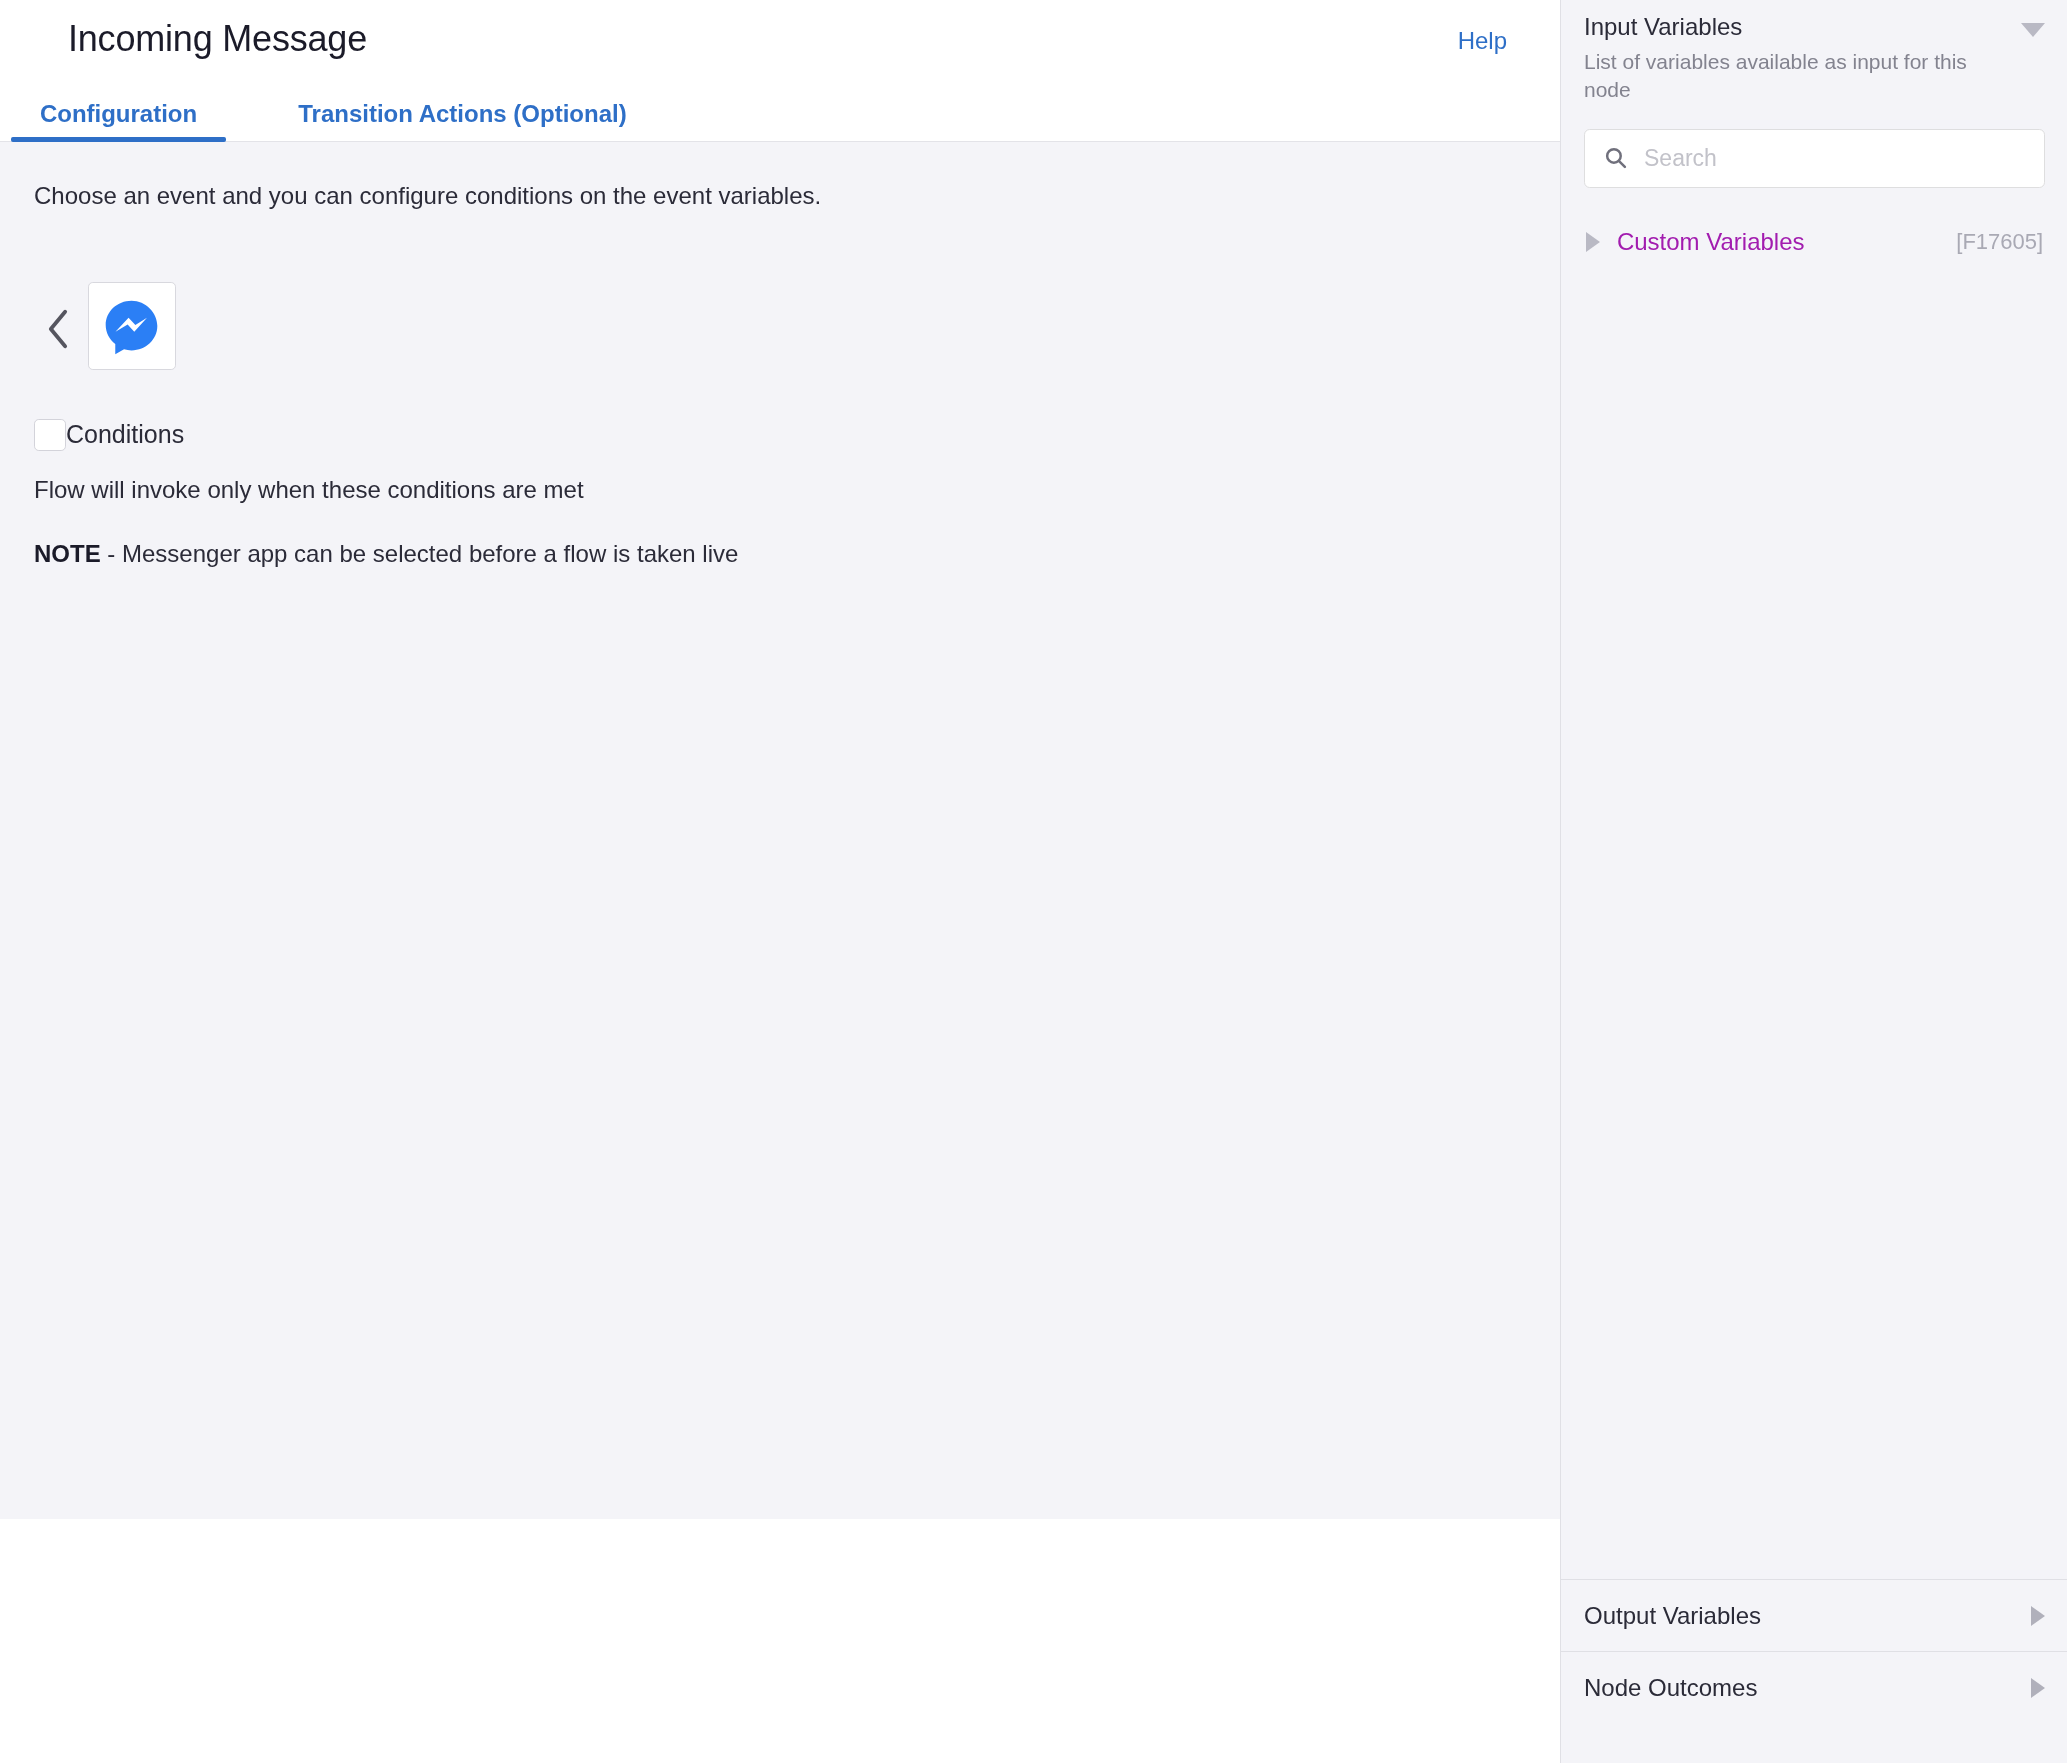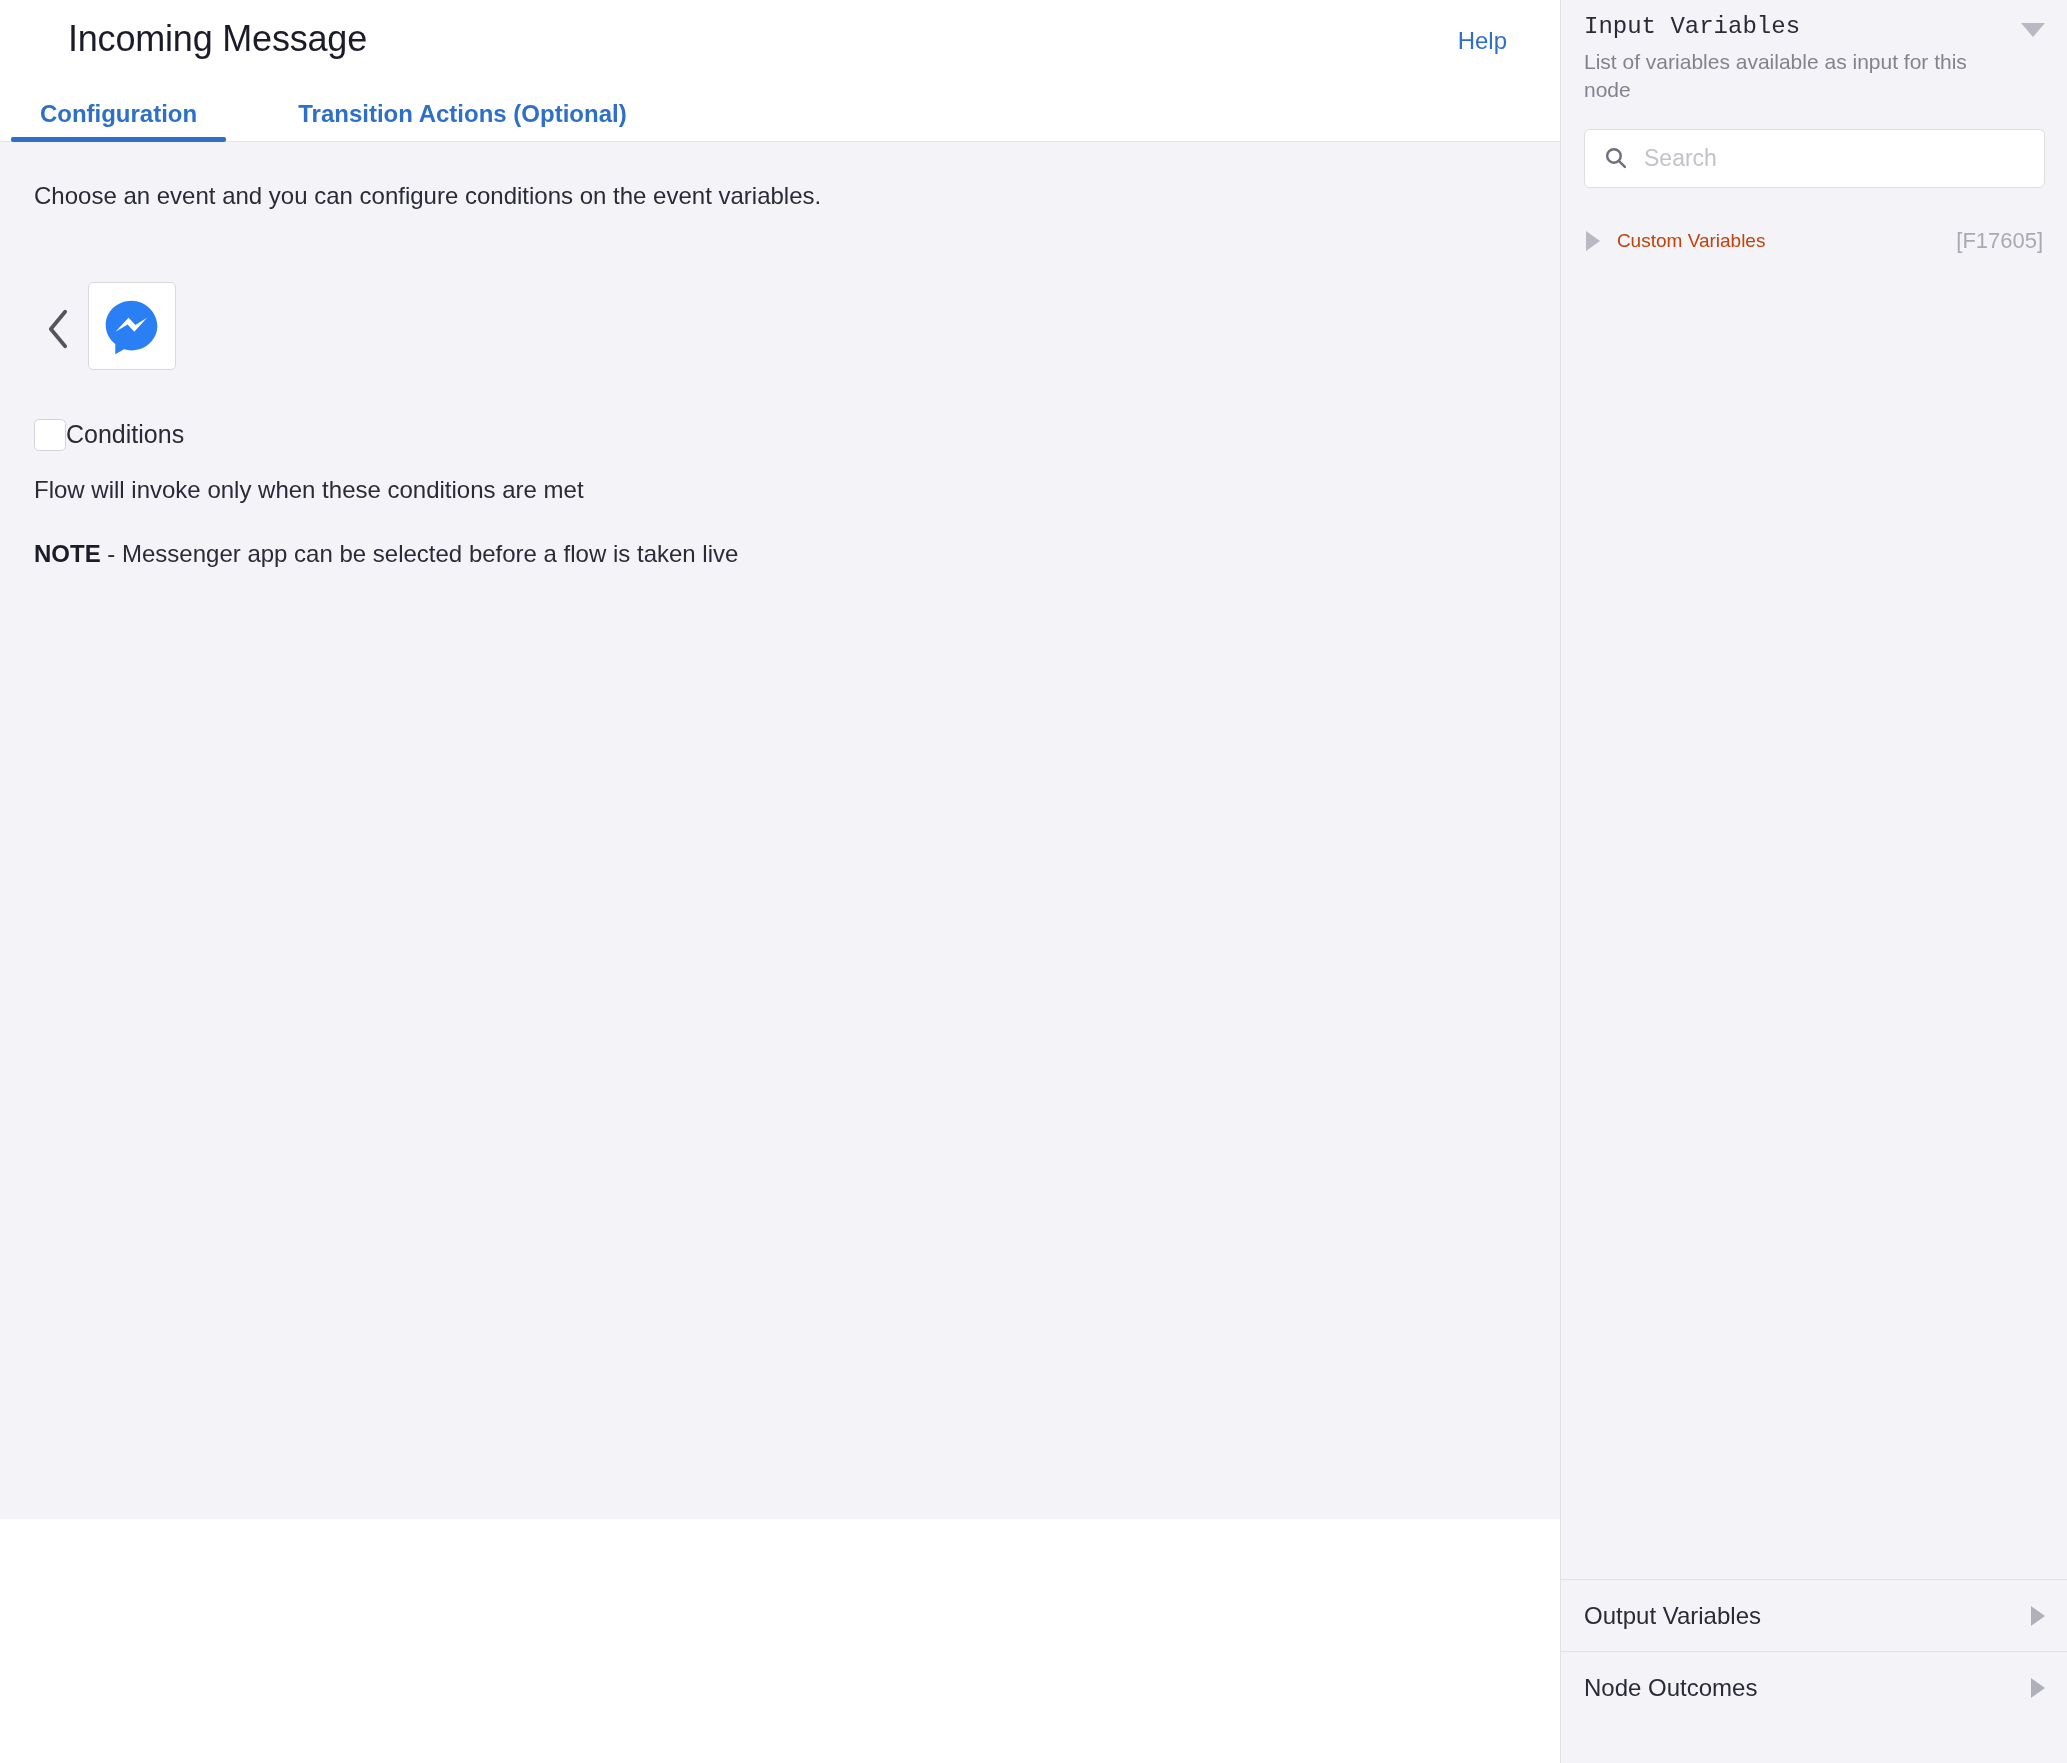--- a/index.html
+++ b/index.html
@@ -297,21 +297,20 @@
     display: flex;
     align-items: flex-start;
     justify-content: space-between;
     gap: 9.5px;
   }
 
   .rp-title {
     font-size: 24px;
     color: #2b2b38;
     line-height: 1.2;
-    font-family: Liberation Mono, monospace;
   }
 
   .rp-collapse-caret {
     width: 0;
     height: 0;
     border-left: 12.4px solid transparent;
     border-right: 12.4px solid transparent;
     border-top: 14.3px solid #b9b9c4;
     margin-top: 9.5px;
     cursor: pointer;
@@ -366,22 +365,22 @@
     width: 0;
     height: 0;
     border-top: 10.5px solid transparent;
     border-bottom: 10.5px solid transparent;
     border-left: 14.3px solid #b9b9c4;
     margin-right: 17px;
     flex: 0 0 auto;
   }
 
   .var-group-label {
-    font-size: 19px;
-    color: #c2410c;
+    font-size: 24px;
+    color: #a21caf;
     flex: 1 1 auto;
   }
 
   .var-group-id {
     font-size: 22px;
     color: #a9a9b4;
   }
 
   .rp-accordion {
     flex: 0 0 auto;

